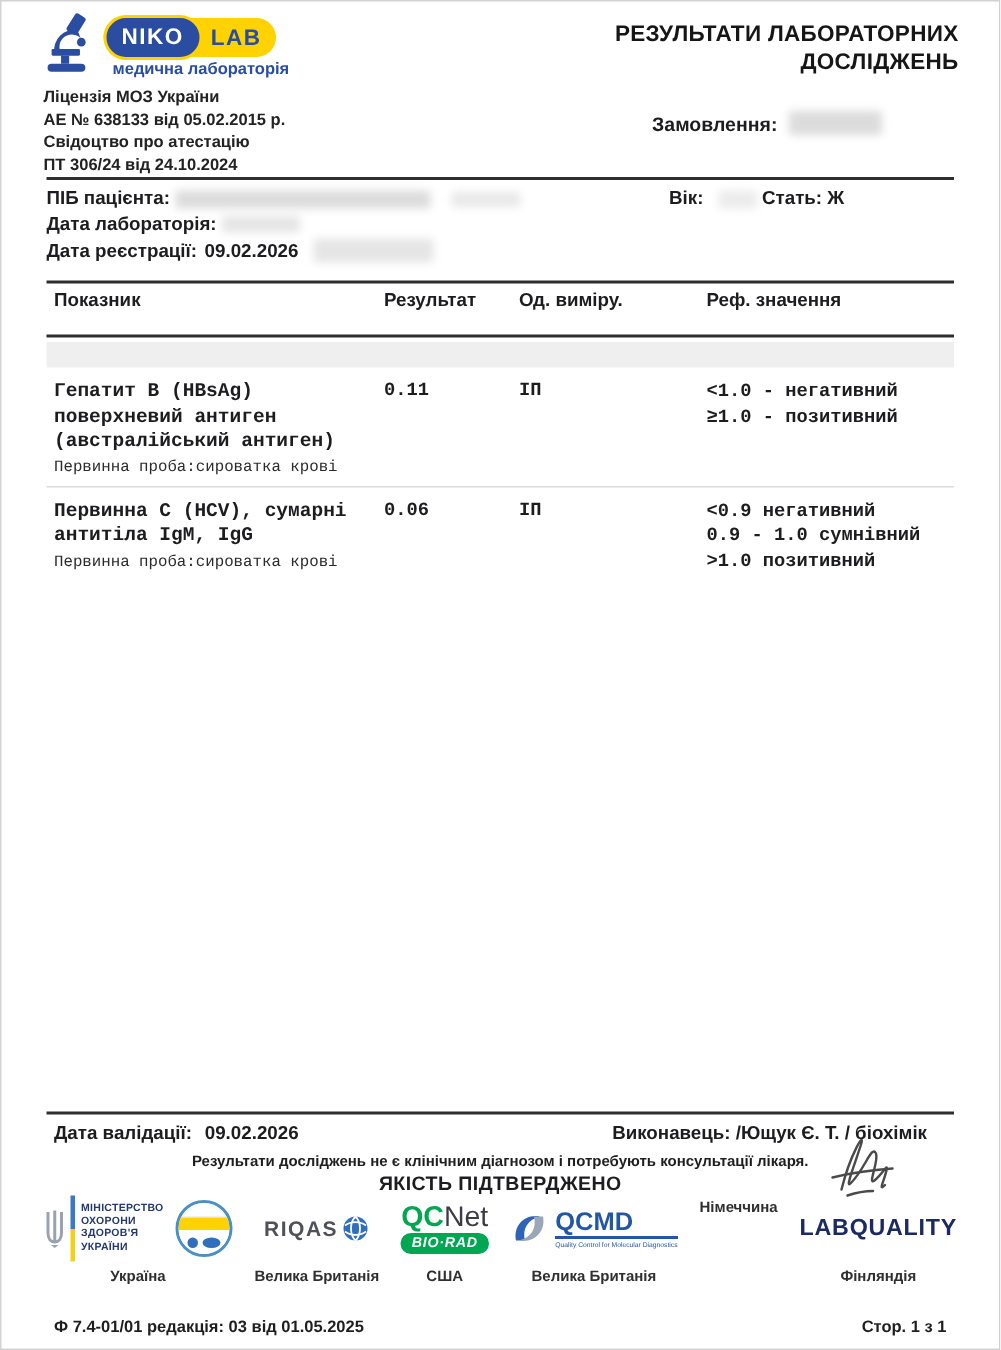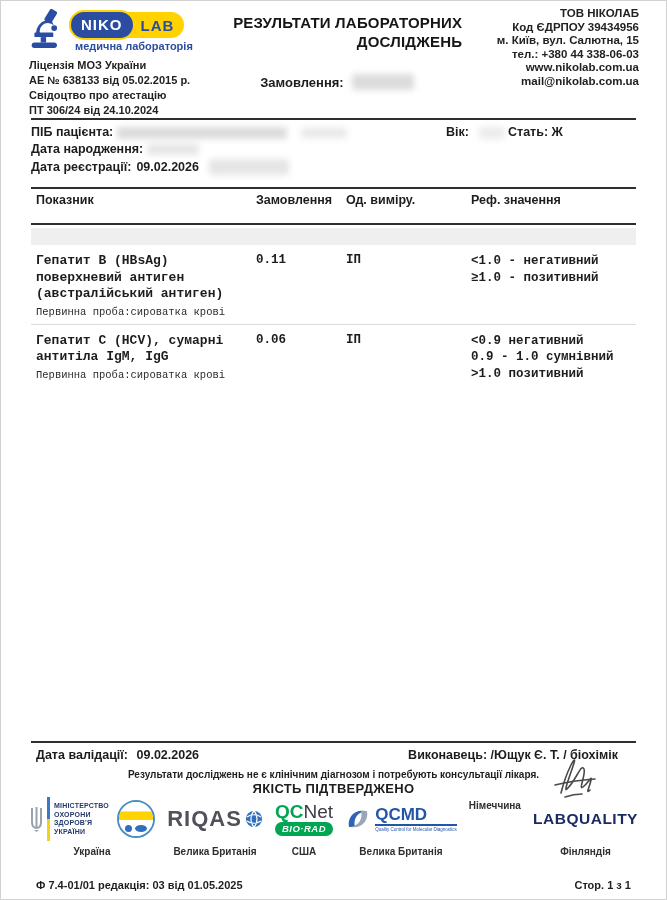--- a/index.html
+++ b/index.html
@@ -61,21 +61,21 @@
   .flagbar{width:3px;height:44px;margin:0 4px 0 3px;background:linear-gradient(#3c79c4 50%,#f4d016 50%);}
   .moz-text{font-size:7px;line-height:8.5px;font-weight:700;color:#23386b;letter-spacing:.2px;}
   .certmark{width:34px;height:34px;border-radius:50%;border:2px solid #4a90c4;margin-left:8px;overflow:hidden;display:flex;flex-direction:column;}
   .cm-a{height:9px;background:#fff;border-bottom:1px solid #e0e0e0;}
   .cm-b{height:8px;background:#ffd200;}
   .cm-c{flex:1;display:flex;align-items:center;justify-content:center;gap:3px;background:#fff;}
   .cm-dot{width:7px;height:7px;border-radius:50%;background:#2f6fbd;}
   .cm-oval{width:12px;height:7px;border-radius:50%;background:#2f6fbd;}
 
   .riqas{display:flex;align-items:center;gap:3px;}
-  .riqas-text{font-size:22px;font-weight:600;color:#515259;letter-spacing:1px;}
+  .riqas-text{font-size:14px;font-weight:600;color:#515259;letter-spacing:1px;}
 
   .qcnet-top{font-size:19px;line-height:19px;}
   .qcnet-top .qc{color:#00a651;font-weight:800;}
   .qcnet-top .net{color:#3c3c44;font-weight:500;}
   .biorad{background:#00a651;color:#fff;border-radius:8px;font-size:9.5px;font-weight:800;font-style:italic;text-align:center;padding:1px 6px 2px 6px;margin-top:1px;letter-spacing:.5px;}
 
   .qcmd{display:flex;align-items:center;gap:4px;}
   .qcmd-txt{font-size:17px;font-weight:700;color:#2456a8;border-bottom:2px solid #2456a8;line-height:18px;}
   .qcmd-cap{font-size:4.5px;color:#2456a8;text-align:center;margin-top:1px;}
 
@@ -127,80 +127,72 @@
       <div class="doc-title">
         <div>РЕЗУЛЬТАТИ ЛАБОРАТОРНИХ</div>
         <div>ДОСЛІДЖЕНЬ</div>
       </div>
       <div class="order-row">
         <span>Замовлення:</span>
         <span class="blur" style="width:62px;height:16px;margin-left:8px;"></span>
       </div>
     </div>
 
-    <div class="company-col">
-      <div>ТОВ НІКОЛАБ</div>
-      <div>Код ЄДРПОУ 39434956</div>
-      <div>м. Київ, вул. Салютна, 15</div>
-      <div>тел.: +380 44 338-06-03</div>
-      <div>www.nikolab.com.ua</div>
-      <div>mail@nikolab.com.ua</div>
-    </div>
   </div>
 
   <div class="rule" style="top:117px;"></div>
 
   <div class="patient">
     <div class="p-row">
       <span>ПІБ пацієнта:</span>
       <span class="blur" style="width:170px;height:12px;margin-left:4px;"></span>
       <span class="blur" style="width:46px;height:10px;margin-left:14px;opacity:.35;"></span>
       <span class="abs" style="left:415px;">Вік:</span>
       <span class="blur abs" style="left:448px;width:26px;height:12px;opacity:.3;"></span>
       <span class="abs" style="left:477px;">
         <span>Стать:</span>
         <span style="font-weight:700;">Ж</span>
       </span>
     </div>
     <div class="p-row">
-      <span>Дата народження:</span>
+      <span>Дата лабораторія:</span>
       <span class="blur" style="width:52px;height:11px;margin-left:4px;opacity:.4;"></span>
     </div>
     <div class="p-row">
       <span>Дата реєстрації:</span>
       <span style="font-weight:700;margin-left:5px;">09.02.2026</span>
       <span class="blur" style="width:80px;height:16px;margin-left:10px;opacity:.4;"></span>
     </div>
   </div>
 
   <div class="table">
     <div class="thead tgrid">
       <span class="c-name">Показник</span>
-      <span class="c-res">Замовлення</span>
+      <span class="c-res">Результат</span>
       <span class="c-unit">Од. виміру.</span>
       <span class="c-ref">Реф. значення</span>
     </div>
     <div class="band"></div>
 
     <div class="trow tgrid">
       <div class="c-name">
         <div class="pname">Гепатит B (HBsAg) поверхневий антиген (австралійський антиген)</div>
         <div class="pnote">Первинна проба:сироватка крові</div>
       </div>
       <div class="c-res">0.11</div>
       <div class="c-unit">ІП</div>
       <div class="c-ref">
         <div>&lt;1.0 - негативний</div>
         <div>≥1.0 - позитивний</div>
       </div>
     </div>
 
     <div class="trow tgrid sep">
       <div class="c-name">
-        <div class="pname">Гепатит C (HCV), сумарні антитіла IgM, IgG</div>
+        <div class="pname">Первинна C (HCV), сумарні антитіла IgM, IgG</div>
         <div class="pnote">Первинна проба:сироватка крові</div>
       </div>
       <div class="c-res">0.06</div>
       <div class="c-unit">ІП</div>
       <div class="c-ref">
         <div>&lt;0.9  негативний</div>
         <div>0.9 - 1.0  сумнівний</div>
         <div>&gt;1.0  позитивний</div>
       </div>
     </div>

